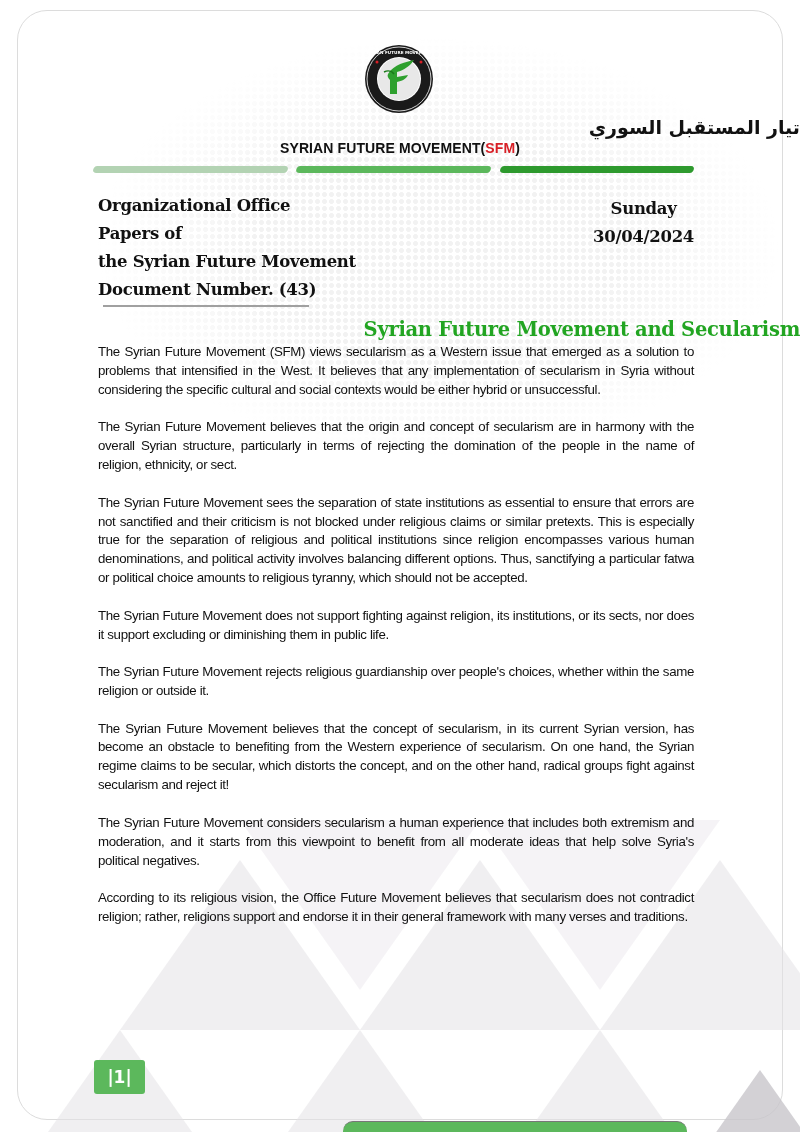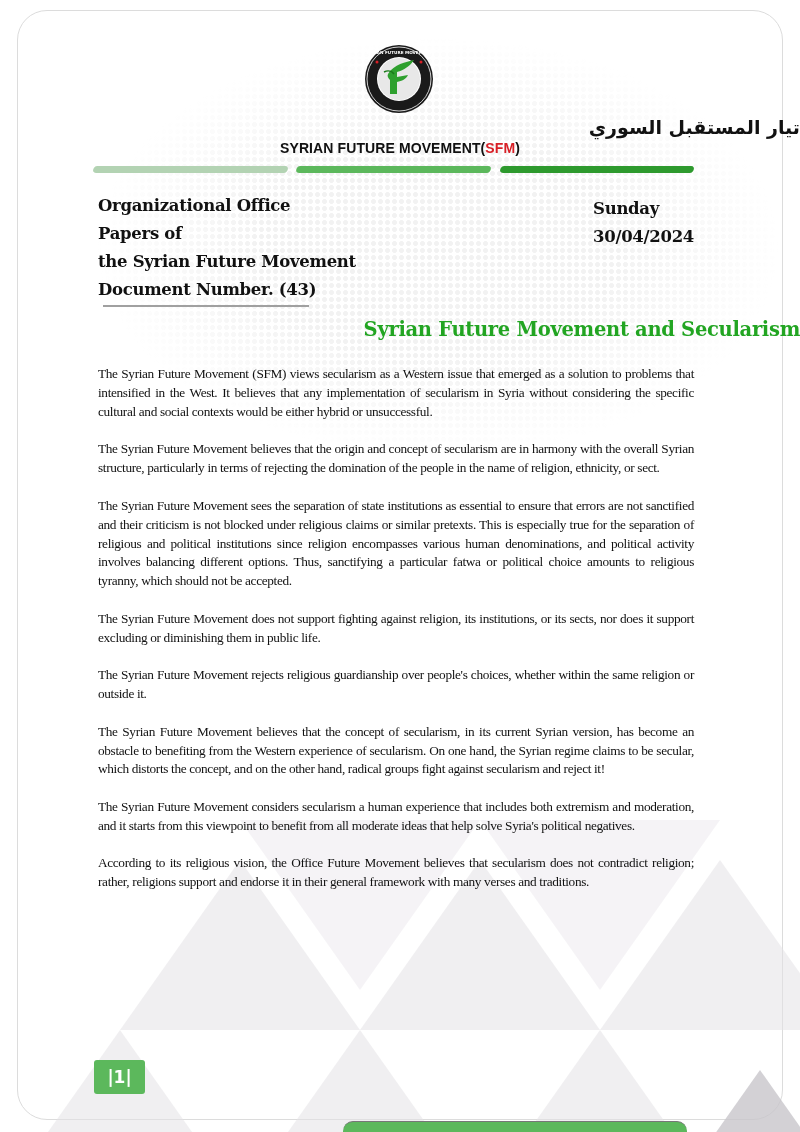--- a/index.html
+++ b/index.html
@@ -57,32 +57,32 @@
 
     .meta-left {
       position: absolute; left: 98px; top: 192px;
       font-family: "DejaVu Serif", serif; font-weight: bold; font-size: 16.5px; color: #111;
       line-height: 28px; letter-spacing: -0.3px;
     }
     .meta-left .underline {
       position: absolute; left: 5px; top: 113px; width: 206px; height: 2px; background: #a0a0a0;
     }
     .meta-right {
-      position: absolute; right: 106px; top: 195px; text-align: left;
+      position: absolute; right: 106px; top: 195px; text-align: center;
       font-family: "DejaVu Serif", serif; font-weight: bold; font-size: 16.5px; color: #111;
       line-height: 28px; letter-spacing: -0.3px;
     }
     .doc-title {
       position: absolute; left: 0; width: 800px; top: 318px; text-align: right;
       font-family: "DejaVu Serif", serif; font-weight: bold; font-size: 19.5px; color: #22a522;
       letter-spacing: -0.3px;
     }
     .body-text {
-      position: absolute; left: 98px; top: 365px; width: 596px;
-      font-family: Liberation Serif, serif; font-size: 13.3px; color: #111;
+      position: absolute; left: 98px; top: 343px; width: 596px;
+      font-family: Liberation Sans, sans-serif; font-size: 13.3px; color: #111;
       line-height: 18.9px; text-align: justify; letter-spacing: -0.35px;
     }
     .body-text p { margin: 0 0 18.6px 0; }
     .page-num {
       position: absolute; left: 94px; top: 1060px; width: 51px; height: 34px;
       background: #5cb85c; border-radius: 3px; color: #fff;
       font-family: "DejaVu Sans", sans-serif; font-size: 17px; font-weight: bold;
       display: flex; align-items: center; justify-content: center;
     }
     .footer-bar {

